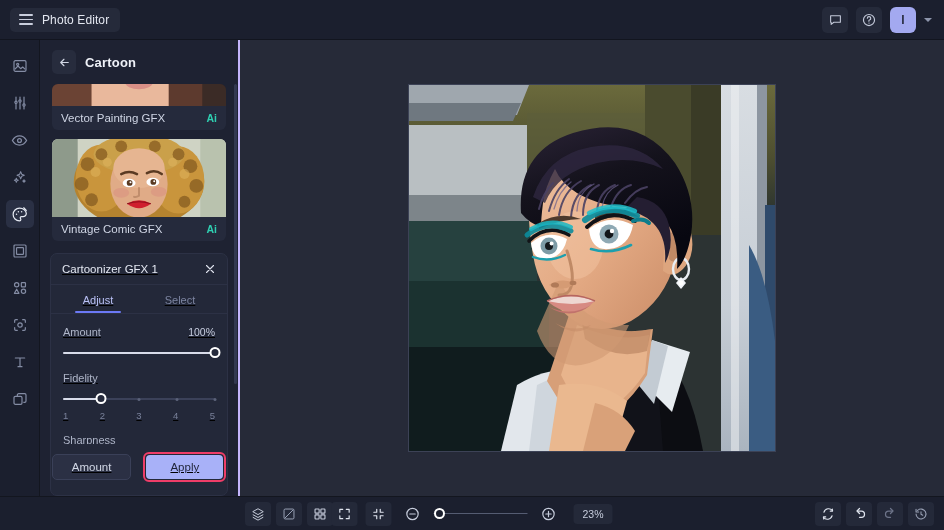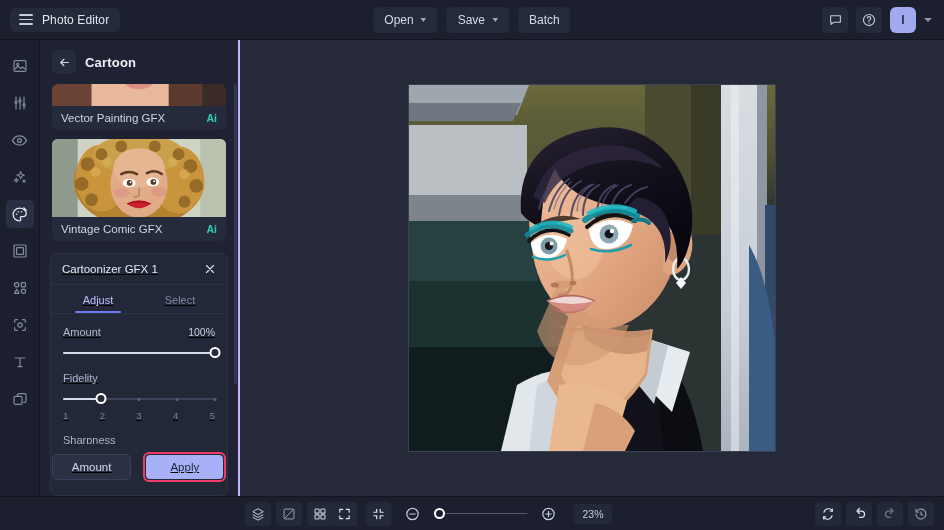--- a/index.html
+++ b/index.html
@@ -306,33 +306,20 @@
       <div class="brand">
         <span class="hamburger">
             <i></i>
             <i></i>
             <i></i>
           </span>
         <span class="brand-name">Photo Editor</span>
       </div>
     </div>
 
-    <div class="tb-center">
-      <button class="tb-btn">
-        <span>Open</span>
-        <span class="caret"></span>
-      </button>
-      <button class="tb-btn">
-        <span>Save</span>
-        <span class="caret"></span>
-      </button>
-      <button class="tb-btn">
-        <span>Batch</span>
-      </button>
-    </div>
 
     <div class="tb-right">
       <div class="icon-btn">
         <svg width="13" height="13" viewBox="0 0 24 24" fill="none" stroke="#c3c9d9" stroke-width="2">
           <path d="M3 5h18v12H9l-5 4v-4H3z" stroke-linejoin="round"></path>
         </svg>
       </div>
       <div class="icon-btn">
         <svg width="14" height="14" viewBox="0 0 24 24" fill="none" stroke="#c3c9d9" stroke-width="2">
           <circle cx="12" cy="12" r="9.5"></circle>

